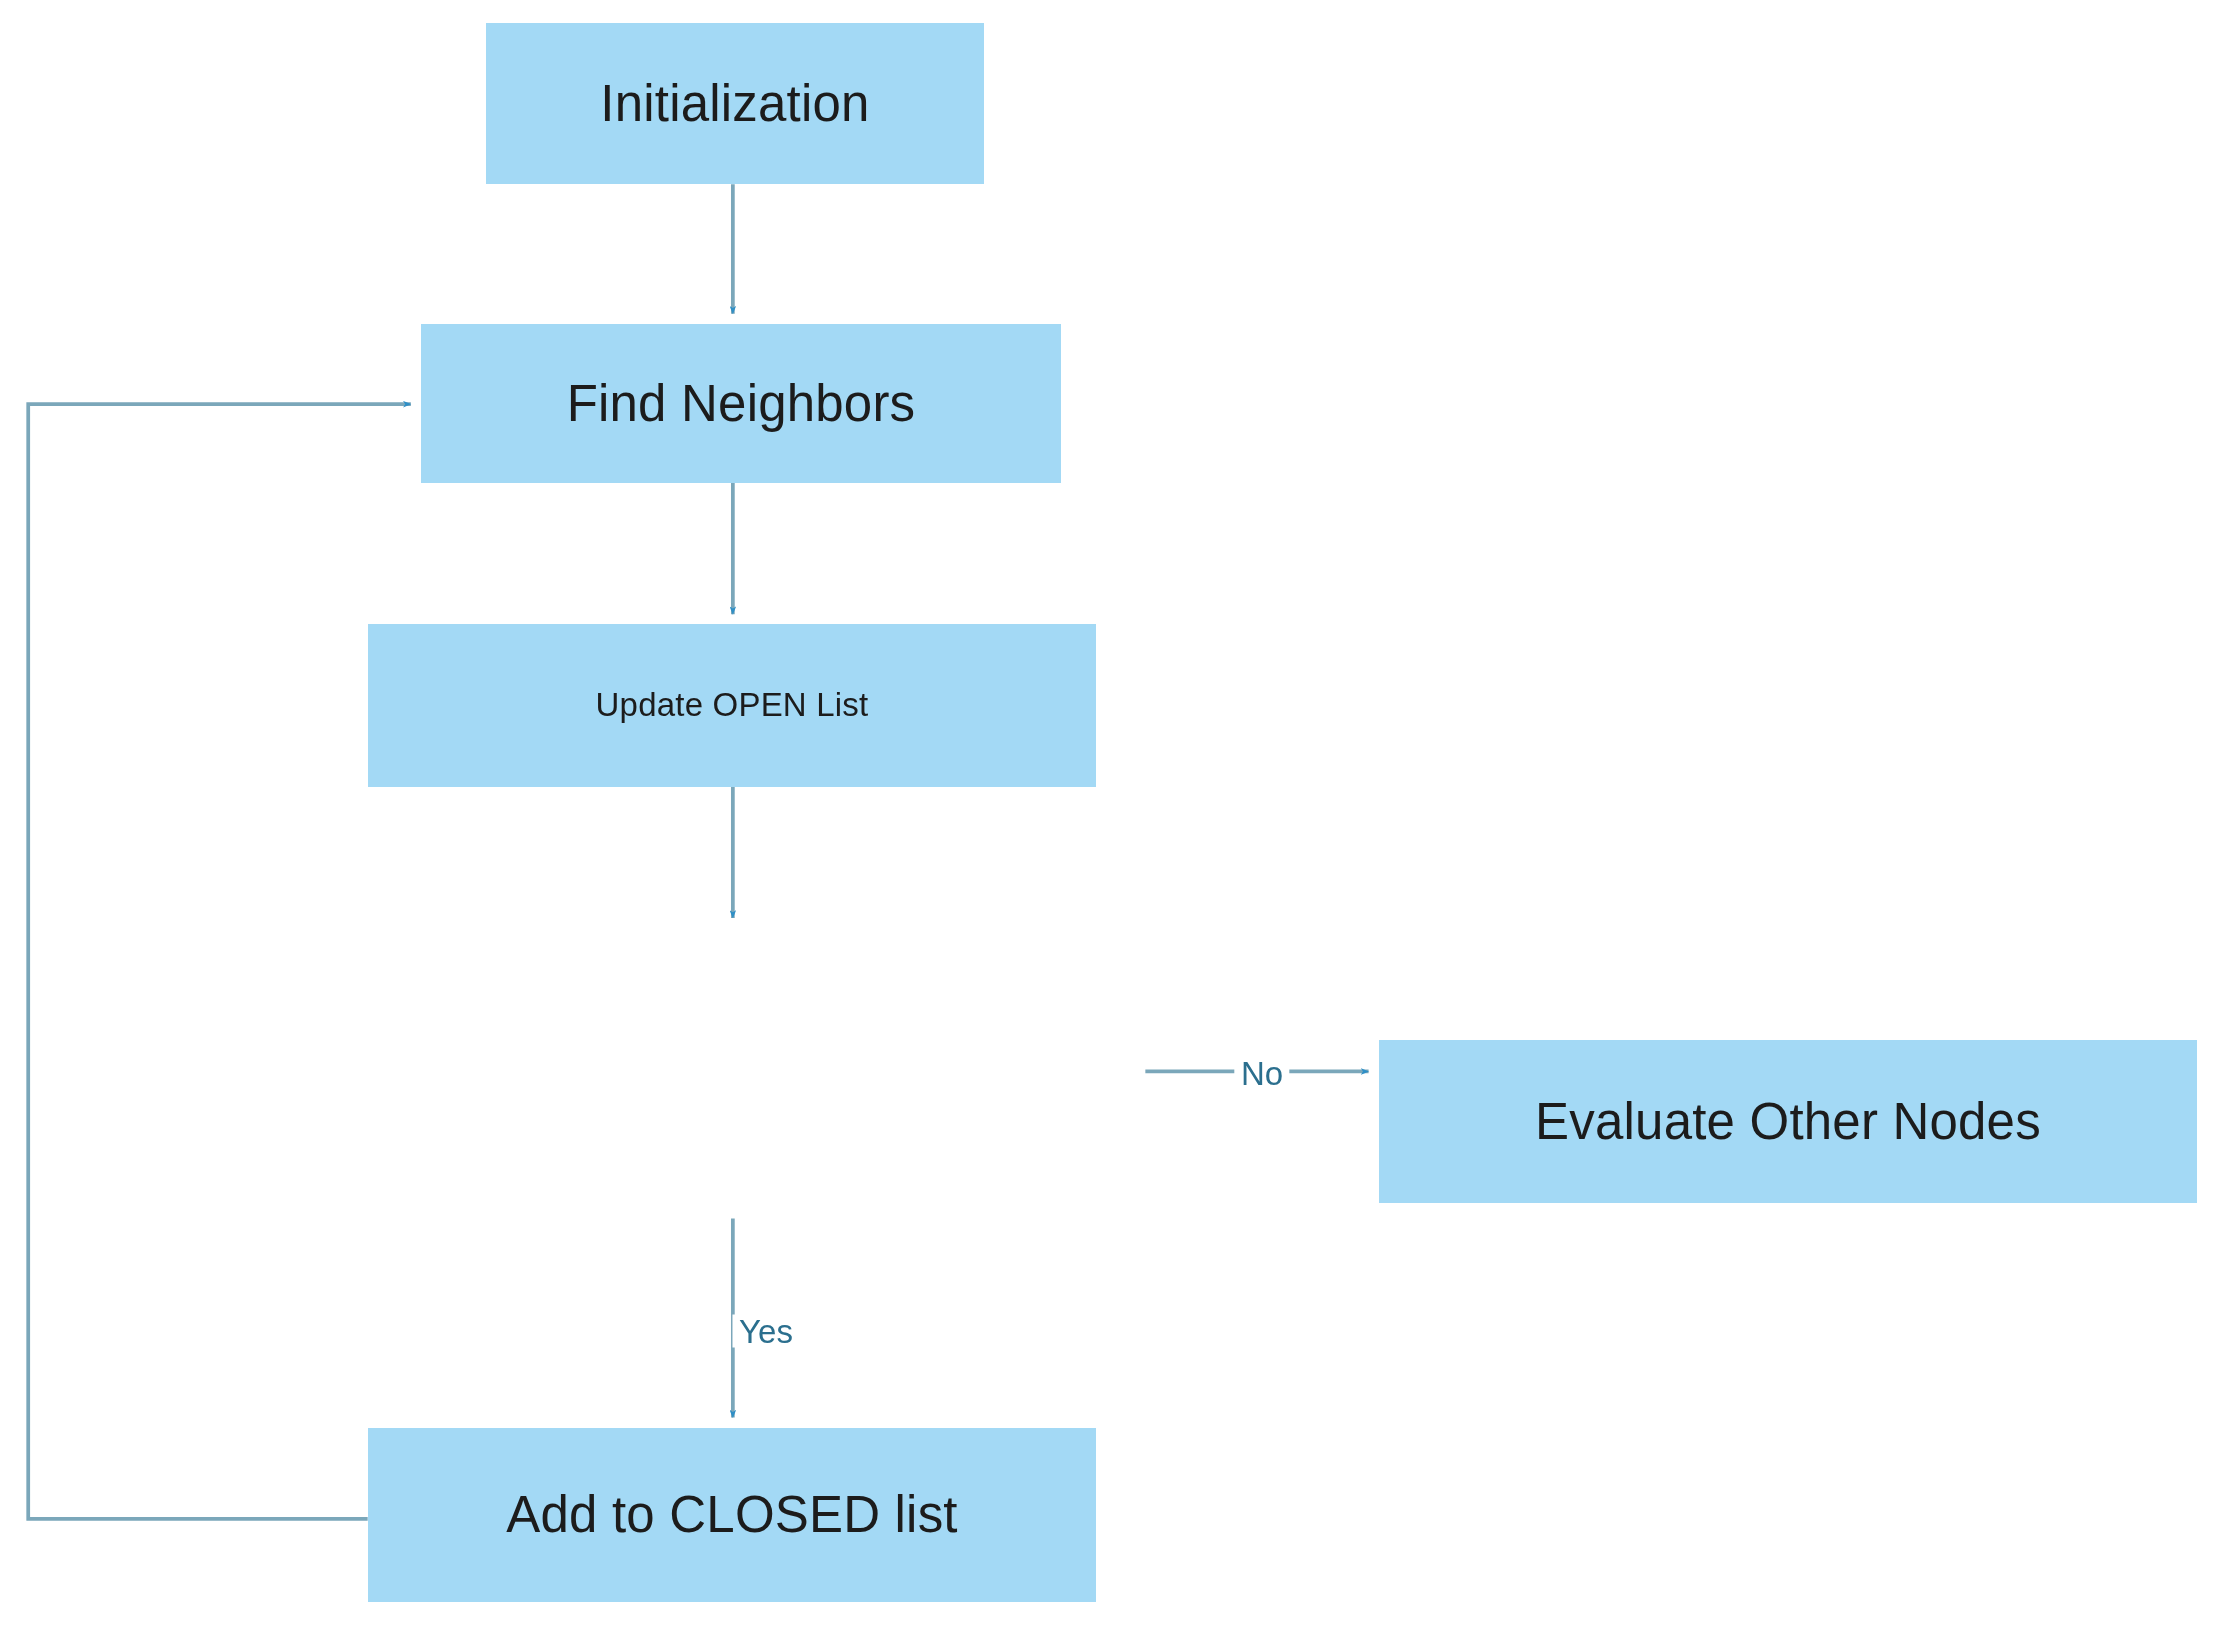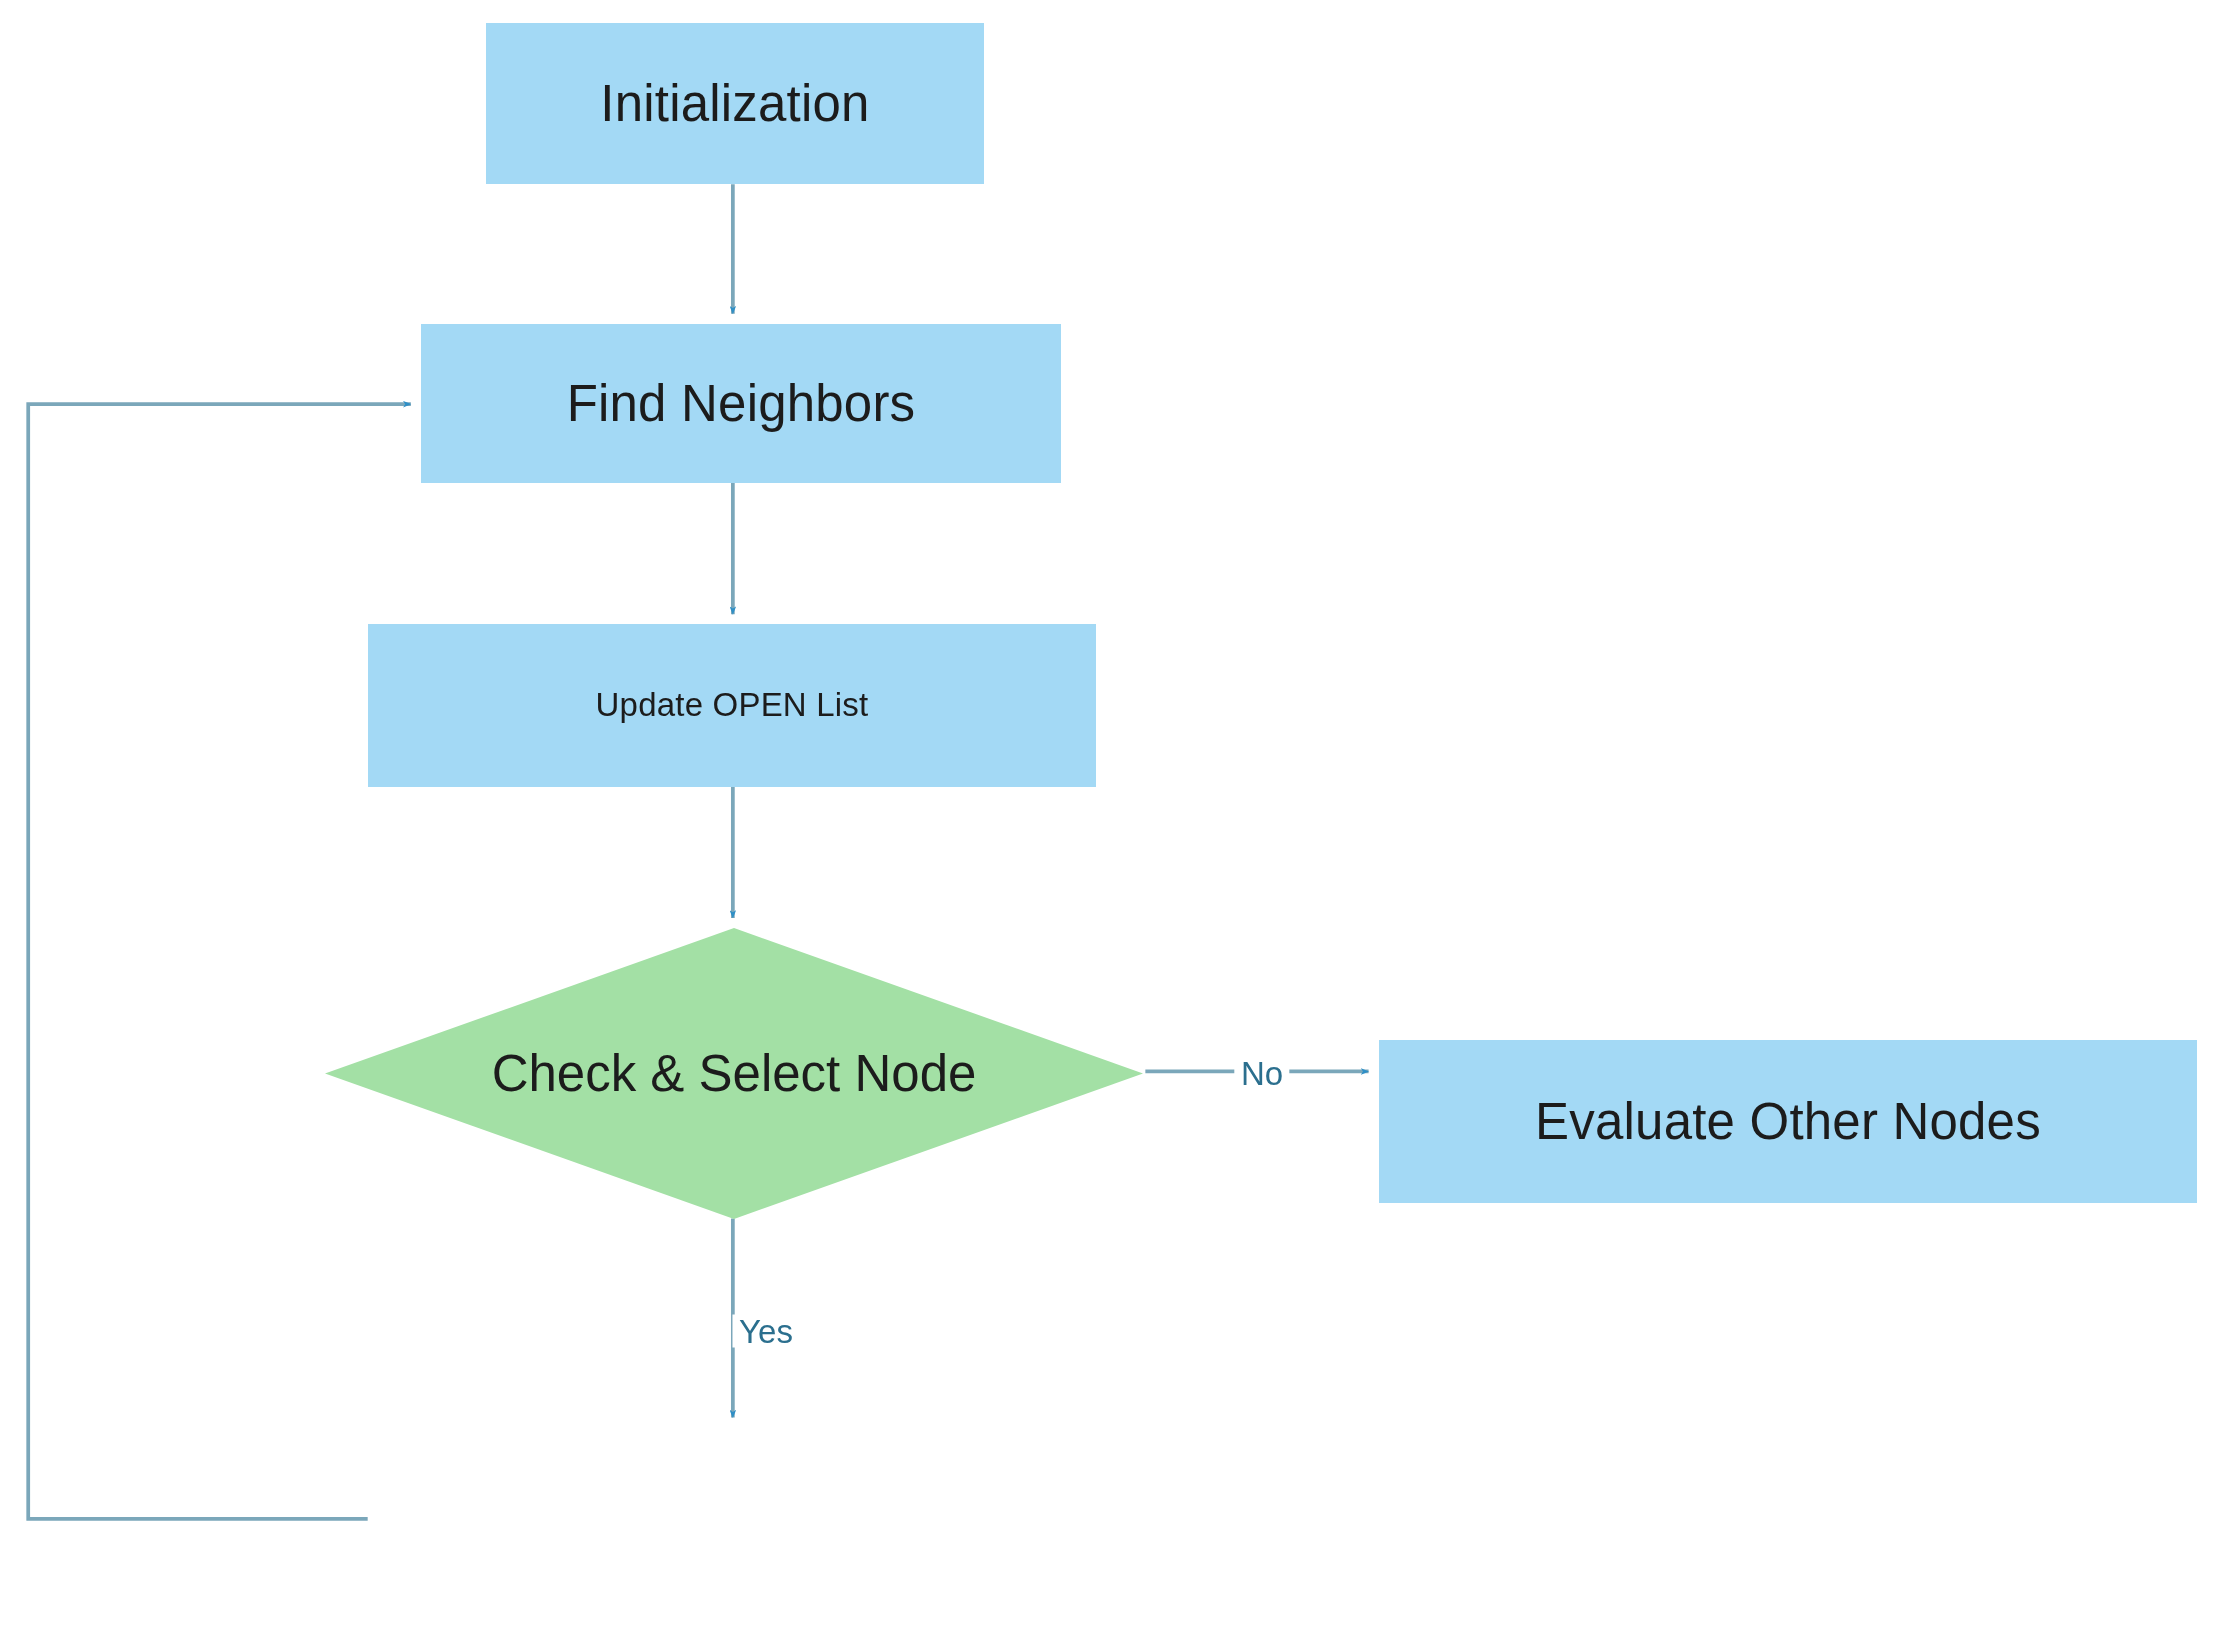--- a/index.html
+++ b/index.html
@@ -104,30 +104,27 @@
   </div>
 
   <div class="node node-box" style="left:486px; top:23px; width:498px; height:161px;">
     <span class="node-label" style="font-size:51px;">Initialization</span>
   </div>
 
   <div class="node node-box" style="left:368px; top:624px; width:728px; height:163px;">
     <span class="node-label" style="font-size:33px;">Update OPEN List</span>
   </div>
 
-  <div class="diamond-wrap" style="left:325px; top:928px; width:818px; height:291px;">
-    <svg class="diamond-shape" viewBox="0 0 986 350" preserveAspectRatio="none" xmlns="http://www.w3.org/2000/svg">
-      <polygon points="493,0 986,175 493,350 0,175" fill="#a3e0a5"></polygon>
-    </svg>
-    <span class="diamond-label" style="font-size:51px;">Check &amp; Select Node</span>
-  </div>
 
   <div class="node node-box" style="left:1379px; top:1040px; width:818px; height:163px;">
     <span class="node-label" style="font-size:51px;">Evaluate Other Nodes</span>
   </div>
 
+  <div class="node node-box" style="left:368px; top:1428px; width:728px; height:174px;">
+    <span class="node-label" style="font-size:51px;">Add to CLOSED list</span>
+  </div>
 
   <div class="edge-label" style="left:1262px; top:1073px; font-size:33px; transform:translate(-50%,-50%);">No</div>
 
   <div class="edge-label" style="left:766px; top:1331px; font-size:33px; transform:translate(-50%,-50%);">Yes</div>
 
 </div>
 
 
 </body></html>

